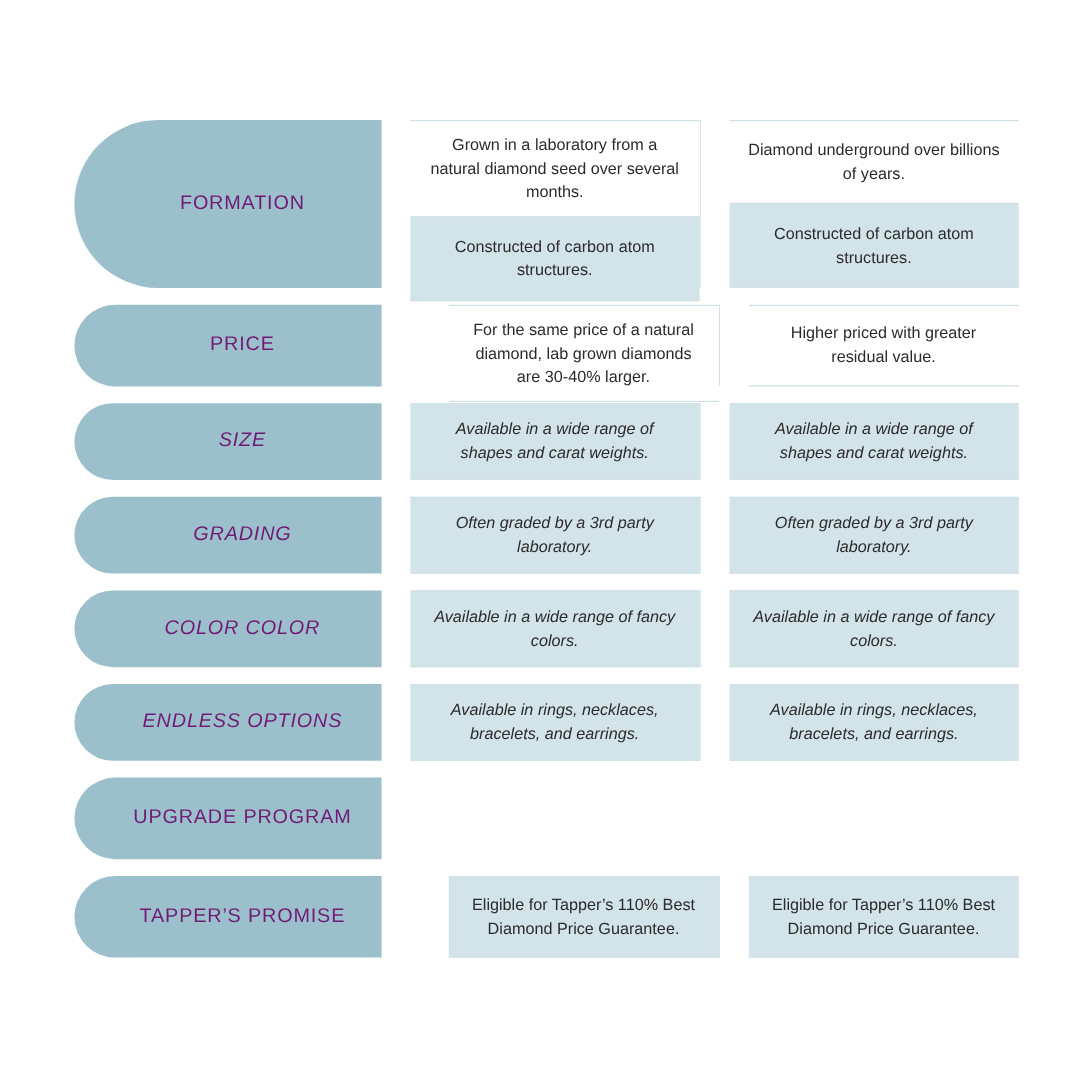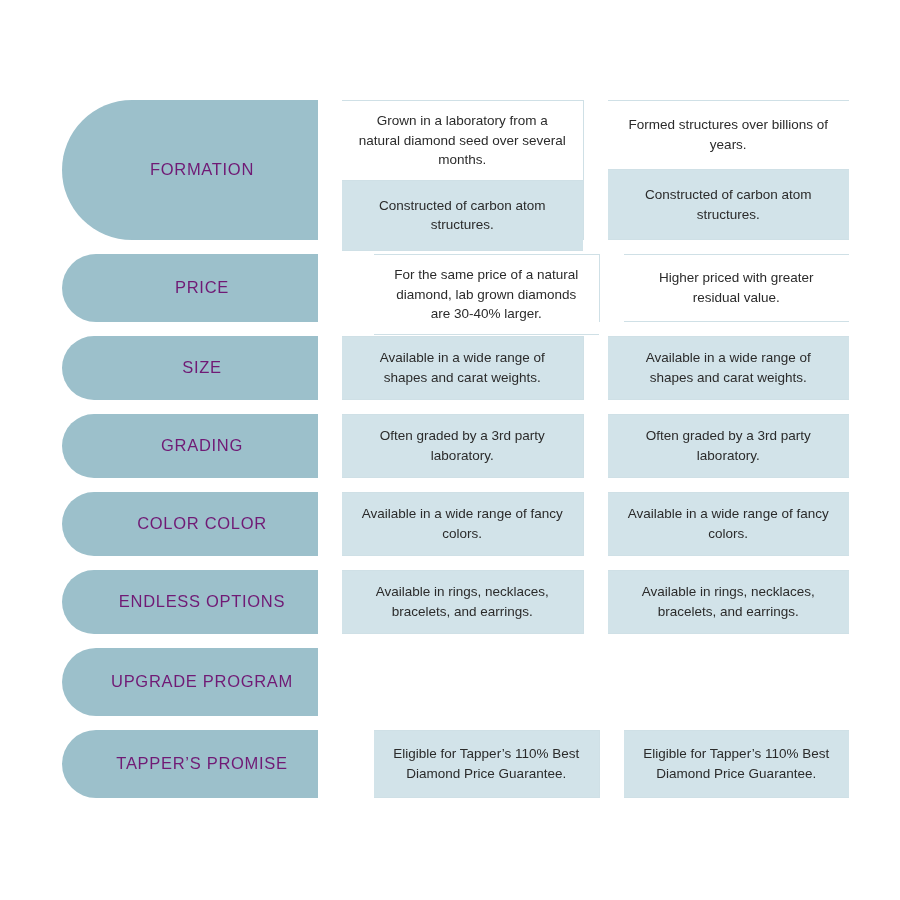--- a/index.html
+++ b/index.html
@@ -84,21 +84,21 @@
   }
   .cell + .cell {
     border-top: none;
   }
   .cell.fill-white { background: #ffffff; }
   .cell.fill-tint  { background: #d2e3e9; }
 
   
   .row.h-formation { height: 140px; }
   .row.h-formation .cell { flex: 0 0 50%; }
-  .row.h-std      { height: 64px; }
+  .row.h-std      { height: 64px; font-style: italic; }
   .row.h-tall     { height: 68px; gap: 32px; }
 
   
   .cell .cell-text { display: block; }
   .cell b, .cell strong { font-weight: bold; }
 </style>
 </head>
 <body>
 
 <div class="comparison-table">
@@ -111,21 +111,21 @@
       <div class="col">
         <div class="cell fill-white">
           <span class="cell-text">Grown in a laboratory from a natural diamond seed over several months.</span>
         </div>
         <div class="cell fill-tint">
           <span class="cell-text">Constructed of carbon atom structures.</span>
         </div>
       </div>
       <div class="col">
         <div class="cell fill-white">
-          <span class="cell-text">Formed structures over billions of years.</span>
+          <span class="cell-text">Diamond underground over billions of years.</span>
         </div>
         <div class="cell fill-tint">
           <span class="cell-text">Constructed of carbon atom structures.</span>
         </div>
       </div>
     </div>
   </div>
 
   <div class="row h-tall">
     <div class="row-label">

